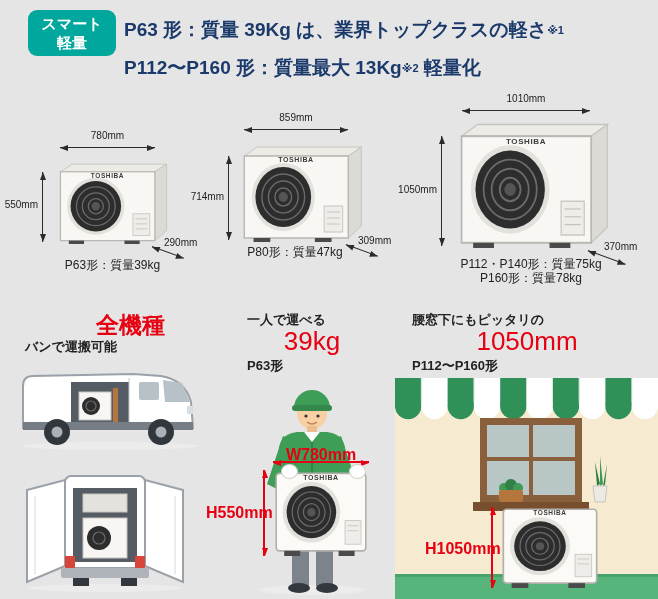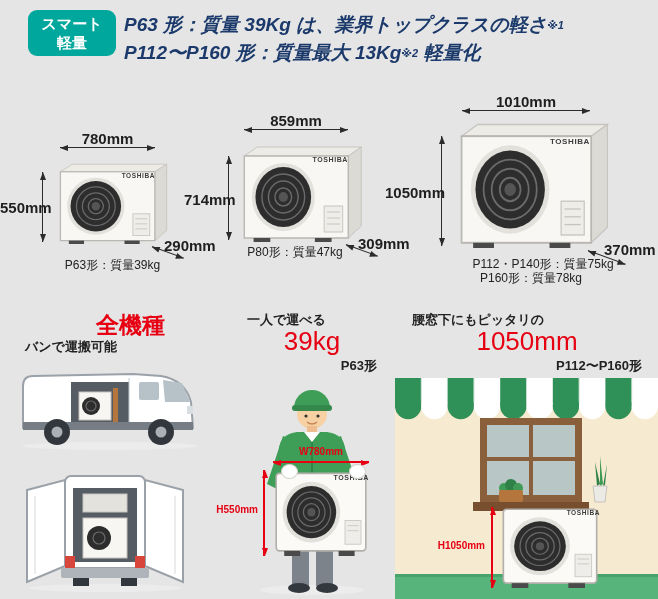--- a/index.html
+++ b/index.html
@@ -5,51 +5,51 @@
   html,body{margin:0;padding:0;background:#fff;}
   .page{position:relative;width:658px;height:599px;background:#e5e5e5;overflow:hidden;
         font-family:"Liberation Sans","DejaVu Sans",sans-serif;}
   .abs{position:absolute;}
 
   
   .badge{position:absolute;left:28px;top:10px;width:88px;height:46px;background:var(--teal,#00a79c);
          border-radius:9px;color:#fff;font-weight:bold;display:flex;flex-direction:column;
          align-items:center;justify-content:center;font-size:15px;line-height:19px;}
   .title{position:absolute;left:124px;top:11px;font-size:19px;font-weight:bold;
-         color:var(--navy,#1b3a6b);line-height:27px;white-space:nowrap;font-style:italic;}
+         color:var(--navy,#1b3a6b);line-height:37px;white-space:nowrap;}
   .note{font-size:11px;vertical-align:2px;}
 
   
   .dh{position:absolute;height:0;border-top:1.5px solid #2b2b2b;transform-origin:left center;}
   .dh::before{content:"";position:absolute;left:0;top:-3px;width:0;height:0;
       border-top:3.5px solid transparent;border-bottom:3.5px solid transparent;border-right:8px solid #2b2b2b;}
   .dh::after{content:"";position:absolute;right:0;top:-3px;width:0;height:0;
       border-top:3.5px solid transparent;border-bottom:3.5px solid transparent;border-left:8px solid #2b2b2b;}
   .dv{position:absolute;width:0;border-left:1.5px solid #2b2b2b;}
   .dv::before{content:"";position:absolute;top:0;left:-3px;width:0;height:0;
       border-left:3.5px solid transparent;border-right:3.5px solid transparent;border-bottom:8px solid #2b2b2b;}
   .dv::after{content:"";position:absolute;bottom:0;left:-3px;width:0;height:0;
       border-left:3.5px solid transparent;border-right:3.5px solid transparent;border-top:8px solid #2b2b2b;}
   .dh.red{border-top-color:var(--red,#e60012);border-top-width:2px;}
   .dh.red::before{border-right-color:var(--red,#e60012);}
   .dh.red::after{border-left-color:var(--red,#e60012);}
   .dv.red{border-left-color:var(--red,#e60012);border-left-width:2px;}
   .dv.red::before{border-bottom-color:var(--red,#e60012);}
   .dv.red::after{border-top-color:var(--red,#e60012);}
 
-  .dlabel{position:absolute;font-size:15px;color:#1e1e1e;white-space:nowrap;font-weight:bold;}
+  .dlabel{position:absolute;font-size:10px;color:#1e1e1e;white-space:nowrap;}
   .c{text-align:center;} .r{text-align:right;}
-  .rlabel{position:absolute;font-size:10px;font-weight:bold;color:var(--red,#e60012);white-space:nowrap;}
+  .rlabel{position:absolute;font-size:16px;font-weight:bold;color:var(--red,#e60012);white-space:nowrap;}
   .caption{position:absolute;font-size:12px;color:#222;text-align:center;white-space:nowrap;}
-  .brand{position:absolute;font-weight:bold;color:#3c3c3c;text-align:right;letter-spacing:0.6px;}
+  .brand{position:absolute;font-weight:bold;color:#3c3c3c;text-align:center;letter-spacing:0.6px;}
 
   .van-title{position:absolute;font-size:23px;font-weight:bold;color:var(--red,#e60012);text-align:right;}
   .f-lead{position:absolute;font-size:13px;font-weight:bold;color:#222;text-align:left;}
   .f-value{position:absolute;font-size:26px;font-weight:normal;color:var(--red,#e60012);text-align:center;}
-  .f-model{position:absolute;font-size:13px;font-weight:bold;color:#222;text-align:right;}
+  .f-model{position:absolute;font-size:13px;font-weight:bold;color:#222;text-align:left;}
   .glove{position:absolute;width:15px;height:13px;border-radius:50%;background:#fff;border:1px solid #d4d2cd;}
 </style>
 </head>
 <body>
 
 <div class="page">
 
   <svg width="0" height="0" style="position:absolute" aria-hidden="true">
     <defs>
       <symbol id="ac3d" viewBox="0 0 140 100" preserveAspectRatio="none">
@@ -122,21 +122,21 @@
   <svg class="abs" style="left:450px;top:118px" width="162" height="130">
       <use href="#ac3d"></use>
     </svg>
   <span class="brand" style="left:462px;top:137px;width:128px;font-size:8px">TOSHIBA</span>
   <div class="dh" style="left:462px;top:110px;width:128px"></div>
   <span class="dlabel c" style="left:462px;top:93px;width:128px">1010mm</span>
   <div class="dv" style="left:441px;top:136px;height:110px"></div>
   <span class="dlabel r" style="left:385px;top:184px;width:52px">1050mm</span>
   <div class="dh" style="left:588px;top:250px;width:40px;transform:rotate(20deg)"></div>
   <span class="dlabel" style="left:604px;top:241px">370mm</span>
-  <span class="caption" style="left:464px;top:256px;width:158px">P112・P140形：質量75kg</span>
+  <span class="caption" style="left:452px;top:256px;width:158px">P112・P140形：質量75kg</span>
   <span class="caption" style="left:452px;top:270px;width:158px">P160形：質量78kg</span>
 
   <span class="van-title" style="left:25px;top:310px;width:140px">全機種</span>
   <span class="f-lead" style="left:25px;top:338px;width:140px">バンで運搬可能</span>
 
   <svg class="abs" style="left:15px;top:356px" width="185" height="96" viewBox="0 0 185 96">
     <ellipse cx="95" cy="90" rx="88" ry="4" fill="#ececec"></ellipse>
     <path d="M 8,72 L 8,30 Q 8,20 18,20 L 118,18 L 146,20 Q 170,24 176,46 L 178,72 Z" fill="#ffffff" stroke="#9aa1a8" stroke-width="2" stroke-linejoin="round"></path>
     <polygon points="148,24 167,27 175,46 150,46" fill="#b7c2c8"></polygon>
     <rect x="124" y="26" width="20" height="18" rx="2" fill="#b7c2c8"></rect>

